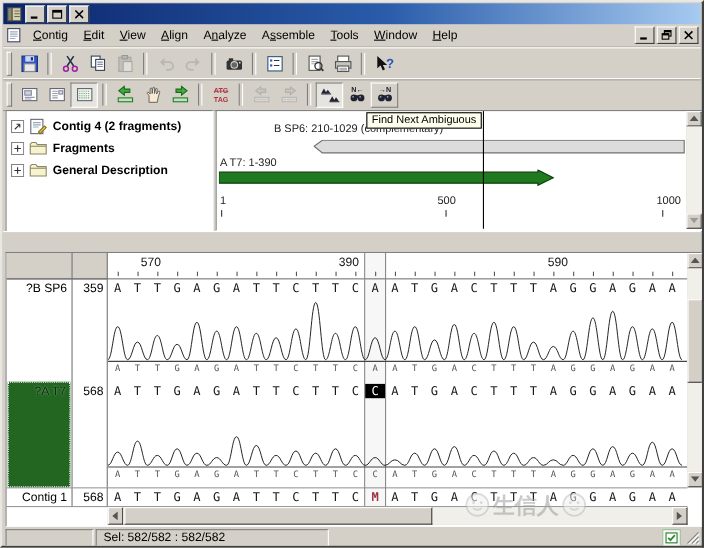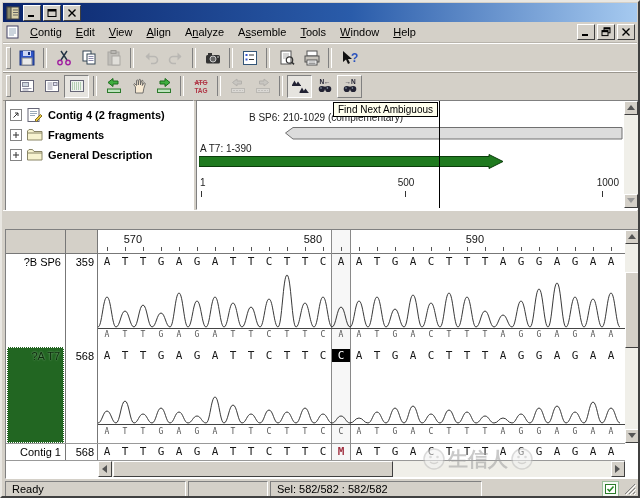--- a/index.html
+++ b/index.html
@@ -57,21 +57,21 @@
   .gridv{width:1px;background:#777;}
   .gridh{height:1px;background:#777;}
   .cell-label{font-size:11px;color:#000;text-align:right;}
   .seqwrap{height:16px;}
   .base{position:absolute;width:18px;text-align:center;font-family:"DejaVu Sans Mono",monospace;
         font-size:11px;color:#1a1a1a;}
   .base.small{font-size:8px;color:#555;}
   .base.invert{background:#000;color:#fff;}
   .base.ambig{color:#a03040;font-weight:bold;}
   .tick{position:absolute;width:1px;height:4px;background:#555;top:14px;}
-  .rulnum{position:absolute;font-size:11px;color:#111;width:34px;text-align:right;top:0;}
+  .rulnum{position:absolute;font-size:11px;color:#111;width:34px;text-align:left;top:0;margin-left:20px;}
   #selcol{border-left:1px solid #8a8a8a;border-right:1px solid #8a8a8a;background:rgba(90,90,90,0.05);}
   #t7cell{background:#226622;border:1px dotted #fff;box-sizing:border-box;}
   #t7cell span{position:absolute;right:3px;top:2px;font-size:11px;color:#0c2c0c;
                text-shadow:0 0 2px rgba(255,255,255,.55);}
   
   #statusbar{left:1px;top:477px;right:1px;height:19px;background:#d4d0c8;display:flex;align-items:center;}
   .spanel{height:16px;border:1px solid;border-color:#808080 #fff #fff #808080;font-size:11px;color:#000;
           display:flex;align-items:center;padding:0 6px;box-sizing:border-box;margin-left:2px;}
   
   #watermark{left:420px;top:441px;width:215px;height:32px;display:flex;align-items:center;gap:2px;
@@ -412,22 +412,22 @@
     <div class="abs gridv" style="left:59px;top:0;height:231px;"></div>
     <div class="abs gridv" style="left:91px;top:0;height:231px;"></div>
     <div class="abs gridh" style="left:0;top:23px;width:619px;"></div>
     <div class="abs gridh" style="left:0;top:213px;width:619px;background:#999;"></div>
     <div class="abs gridh" style="left:0;top:230px;width:619px;background:#999;"></div>
 
     <div id="selcol" class="abs" style="left:325px;top:0;width:18px;height:230px;"></div>
 
     <div id="aln-ruler" class="abs" style="left:92px;top:3px;width:527px;height:20px;">
         <span class="rulnum" style="left: 10px;">570</span>
-        <span class="rulnum" style="left: 190px;">580</span>
-        <span class="rulnum" style="left: 352px;">590</span>
+        <span class="rulnum" style="left: 190px;">390</span>
+        <span class="rulnum" style="left: 380px;">590</span>
         <span class="tick" style="left: 9px;"></span>
         <span class="tick" style="left: 27px;"></span>
         <span class="tick" style="left: 45px;"></span>
         <span class="tick" style="left: 63px;"></span>
         <span class="tick" style="left: 81px;"></span>
         <span class="tick" style="left: 99px;"></span>
         <span class="tick" style="left: 117px;"></span>
         <span class="tick" style="left: 135px;"></span>
         <span class="tick" style="left: 153px;"></span>
         <span class="tick" style="left: 171px;"></span>
@@ -653,21 +653,20 @@
       <div class="abs sb-thumb" style="left:15px;top:0;width:280px;height:16px;"></div>
       <div class="abs sb-btn" style="left:513px;top:0;width:14px;height:16px;">
           <svg width="6" height="8" viewBox="0 0 6 8">
             <polygon points="5,4 0,0 0,8" fill="#555"></polygon>
           </svg>
         </div>
     </div>
   </div>
 
   <div id="statusbar" class="abs">
-    <span class="spanel" style="width:181px;">Ready</span>
     <span class="spanel" style="width:80px;"></span>
     <span class="spanel" style="width:212px;">Sel: 582/582 : 582/582</span>
     <span style="flex:1"></span>
     <span style="display:flex;margin-right:4px;">
       <svg width="17" height="16" viewBox="0 0 17 16">
           <rect x="0.5" y="0.5" width="16" height="15" fill="#f4f8f4" stroke="#9bbf9b"></rect>
           <rect x="3.5" y="3.5" width="10" height="9" fill="#fff" stroke="#2a7a2a"></rect>
           <path d="M5.5 8 L7.5 10 L11.5 5.5" stroke="#2a8a2a" stroke-width="1.6" fill="none"></path>
         </svg>
     </span>

